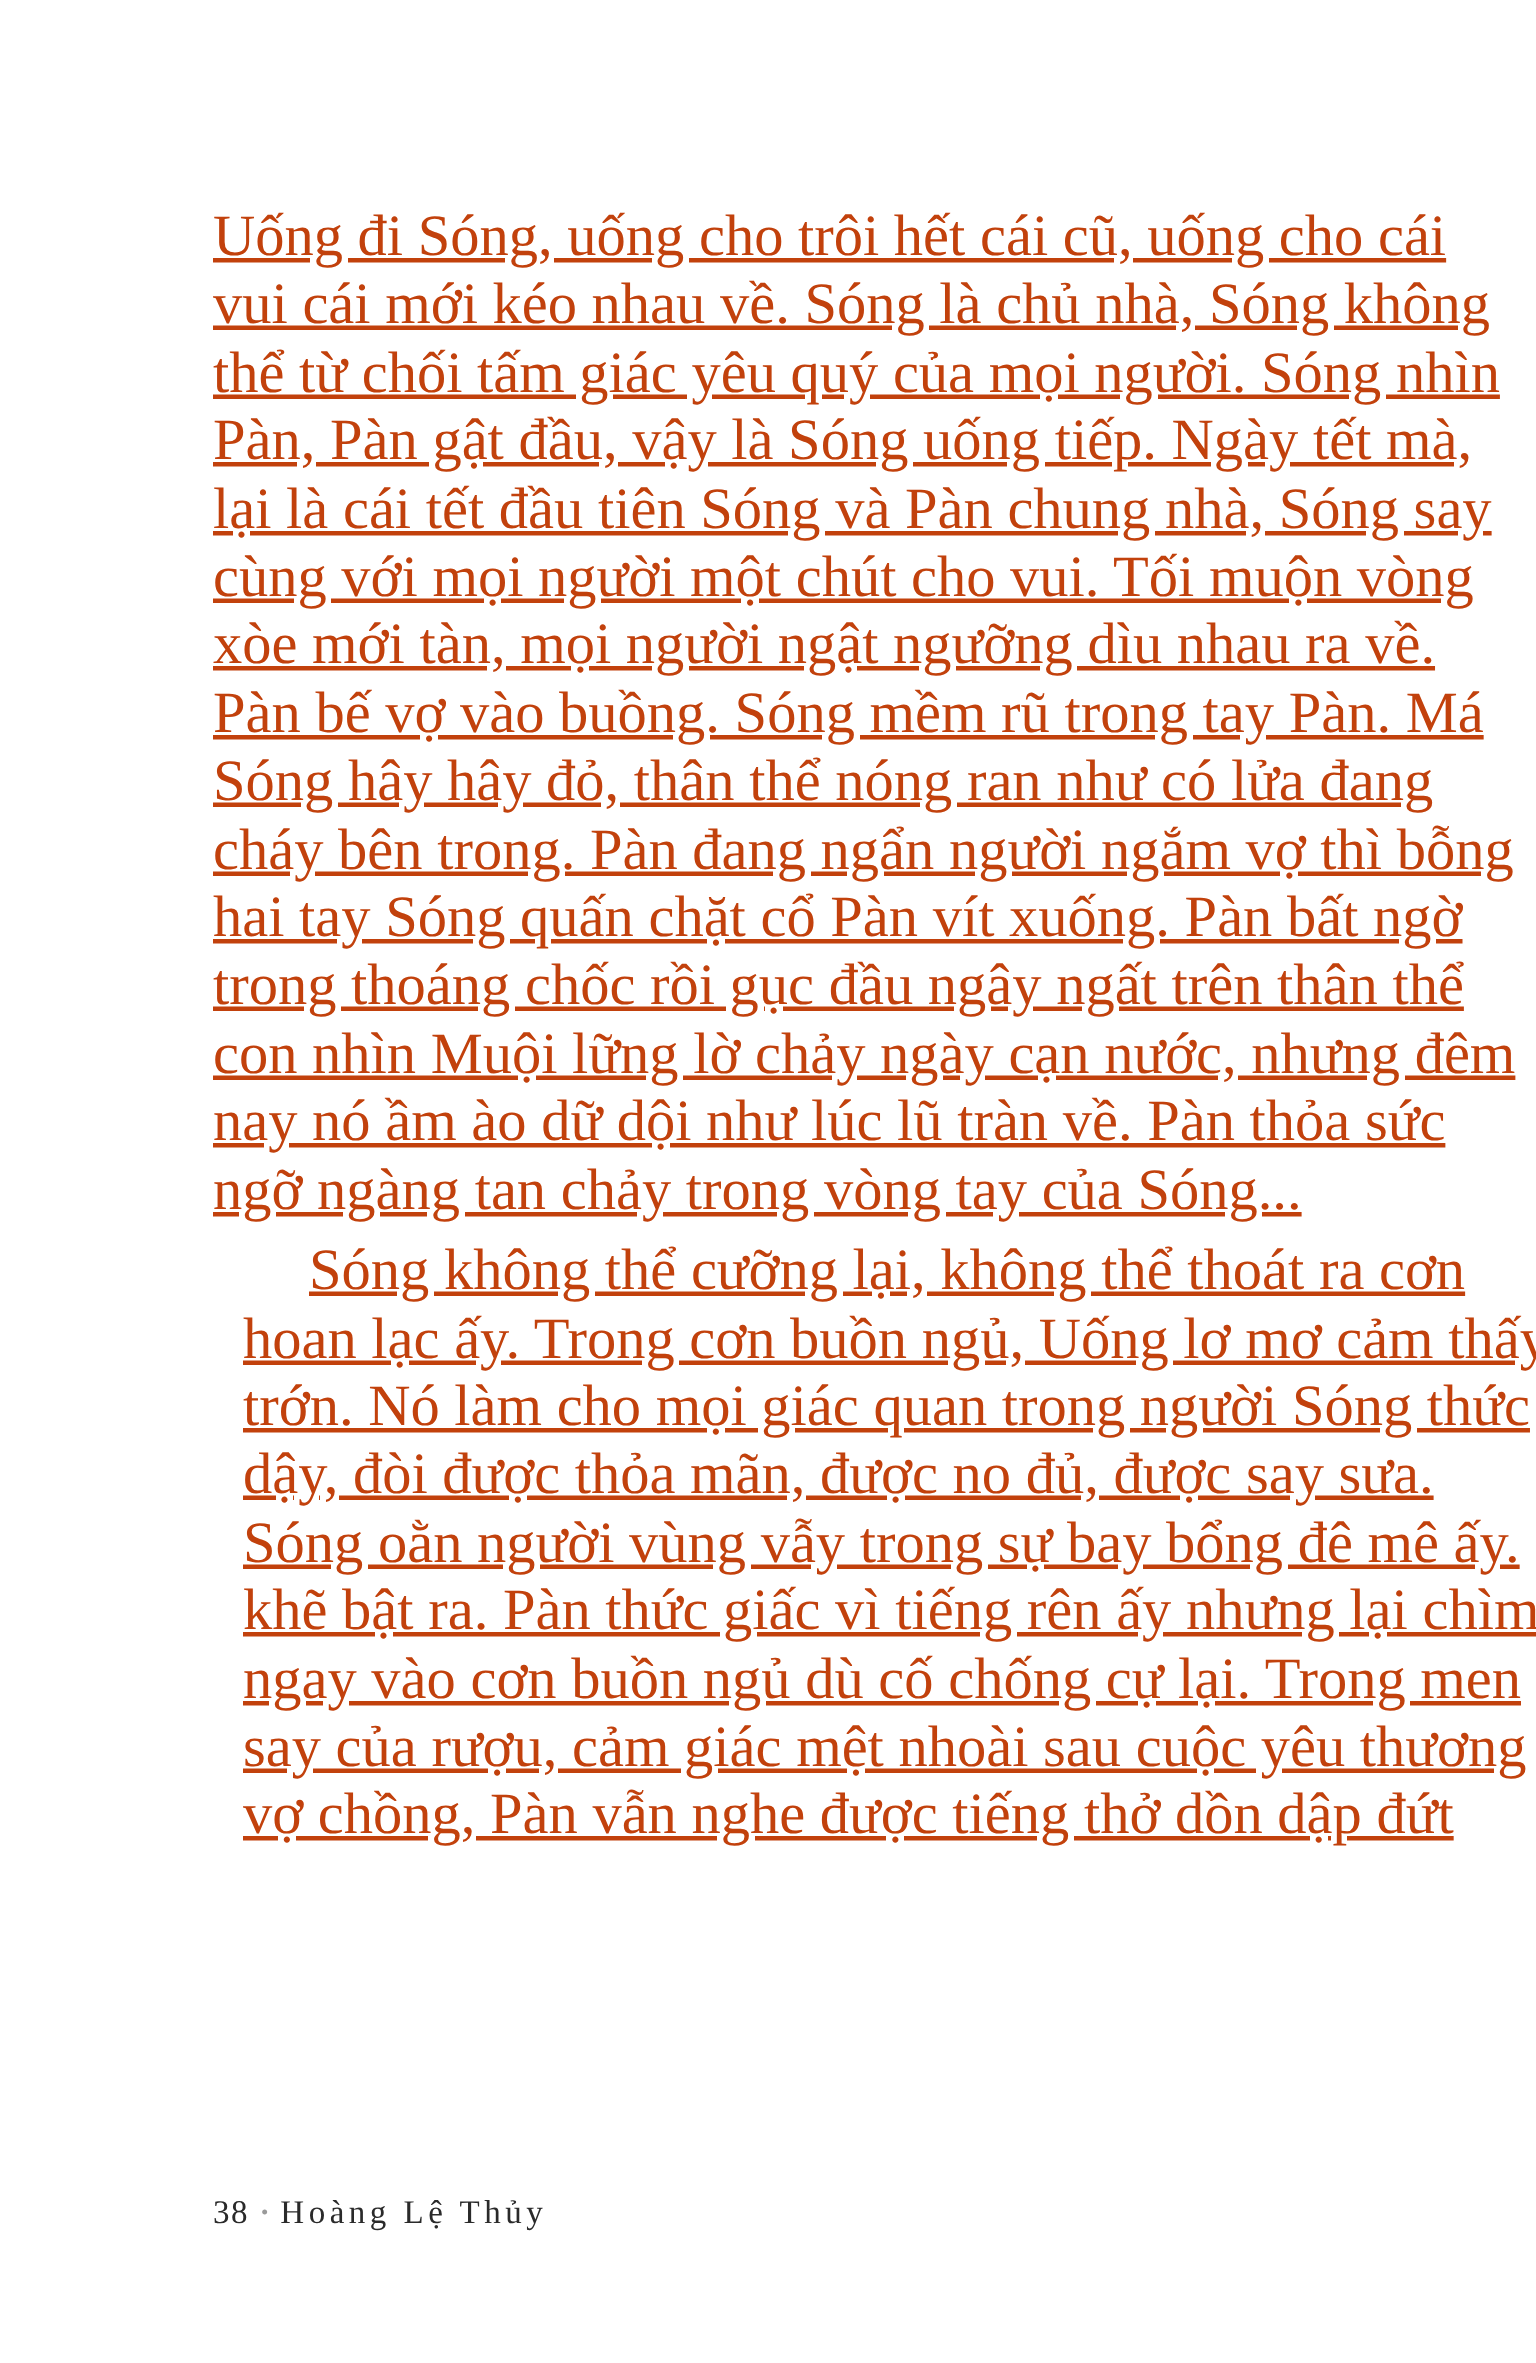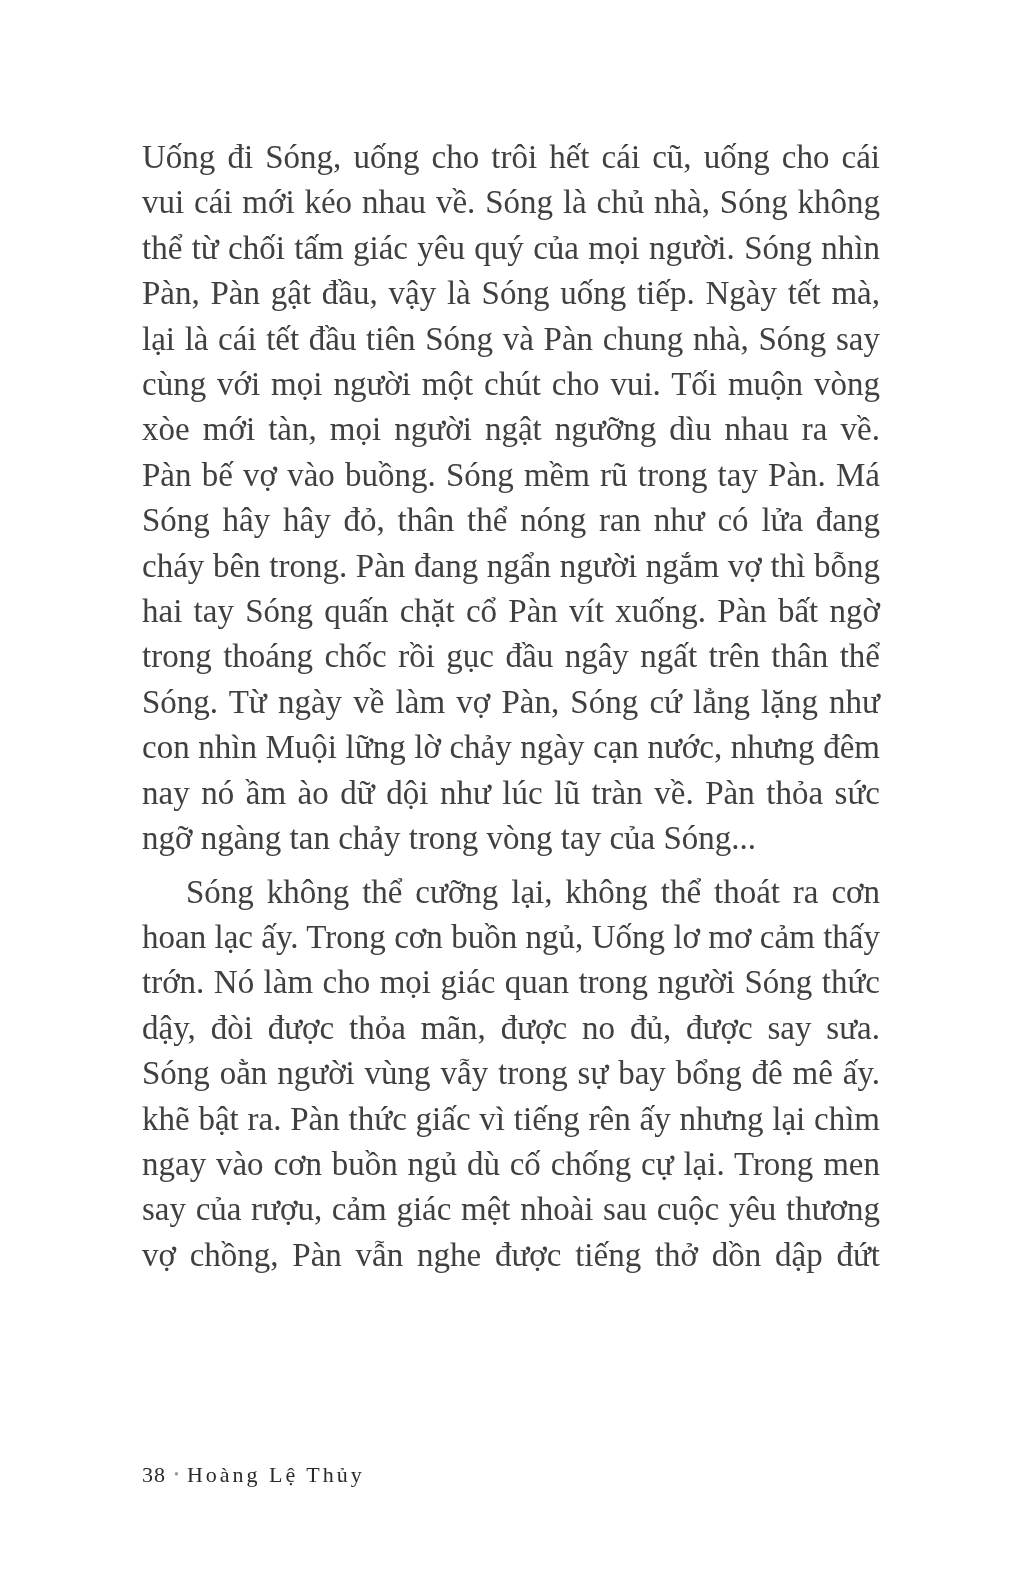--- a/index.html
+++ b/index.html
@@ -1,25 +1,25 @@
 <!DOCTYPE html>
 <html><head>
   <meta charset="utf-8">
   <style>
     html, body { margin: 0; padding: 0; background: #ffffff; }
     body { width: 1024px; height: 1575px; position: relative; overflow: hidden; }
     .page {
       position: absolute; left: 142px; top: 135px; width: 738px;
       font-family: "Liberation Serif", "DejaVu Serif", serif;
-      font-size: 33px; line-height: 45.4px; color: #404040;
+      font-size: 39px; line-height: 45.4px; color: #c2410c; text-decoration: underline;
     }
     .para { margin: 0; text-align: justify; }
     .line { display: block; text-align-last: justify; white-space: nowrap; }
     .line.last { text-align-last: left; }
-    .para + .para { margin-top: 8px; }
+    .para + .para { margin-top: 8px; margin-left: 20px; }
     .para.indent .line:first-child { padding-left: 44px; }
     .footer {
       position: absolute; left: 142px; top: 1462px;
       font-family: "Liberation Serif", "DejaVu Serif", serif;
       font-size: 22px; color: #2a2a2a; letter-spacing: 3px; text-align: right;
     }
     .footer .num { letter-spacing: 1px; }
     .footer .sep { color: #9a9a9a; font-size: 14px; margin: 0 8px; vertical-align: 3px; letter-spacing: 0; }
   </style>
 </head>
@@ -32,21 +32,20 @@
     <span class="line">thể từ chối tấm giác yêu quý của mọi người. Sóng nhìn</span>
     <span class="line">Pàn, Pàn gật đầu, vậy là Sóng uống tiếp. Ngày tết mà,</span>
     <span class="line">lại là cái tết đầu tiên Sóng và Pàn chung nhà, Sóng say</span>
     <span class="line">cùng với mọi người một chút cho vui. Tối muộn vòng</span>
     <span class="line">xòe mới tàn, mọi người ngật ngưỡng dìu nhau ra về.</span>
     <span class="line">Pàn bế vợ vào buồng. Sóng mềm rũ trong tay Pàn. Má</span>
     <span class="line">Sóng hây hây đỏ, thân thể nóng ran như có lửa đang</span>
     <span class="line">cháy bên trong. Pàn đang ngẩn người ngắm vợ thì bỗng</span>
     <span class="line">hai tay Sóng quấn chặt cổ Pàn vít xuống. Pàn bất ngờ</span>
     <span class="line">trong thoáng chốc rồi gục đầu ngây ngất trên thân thể</span>
-    <span class="line">Sóng. Từ ngày về làm vợ Pàn, Sóng cứ lẳng lặng như</span>
     <span class="line">con nhìn Muội lững lờ chảy ngày cạn nước, nhưng đêm</span>
     <span class="line">nay nó ầm ào dữ dội như lúc lũ tràn về. Pàn thỏa sức</span>
     <span class="line last">ngỡ ngàng tan chảy trong vòng tay của Sóng...</span>
   </p>
   <p class="para indent">
     <span class="line">Sóng không thể cưỡng lại, không thể thoát ra cơn</span>
     <span class="line">hoan lạc ấy. Trong cơn buồn ngủ, Uống lơ mơ cảm thấy</span>
     <span class="line">trớn. Nó làm cho mọi giác quan trong người Sóng thức</span>
     <span class="line">dậy, đòi được thỏa mãn, được no đủ, được say sưa.</span>
     <span class="line">Sóng oằn người vùng vẫy trong sự bay bổng đê mê ấy.</span>

